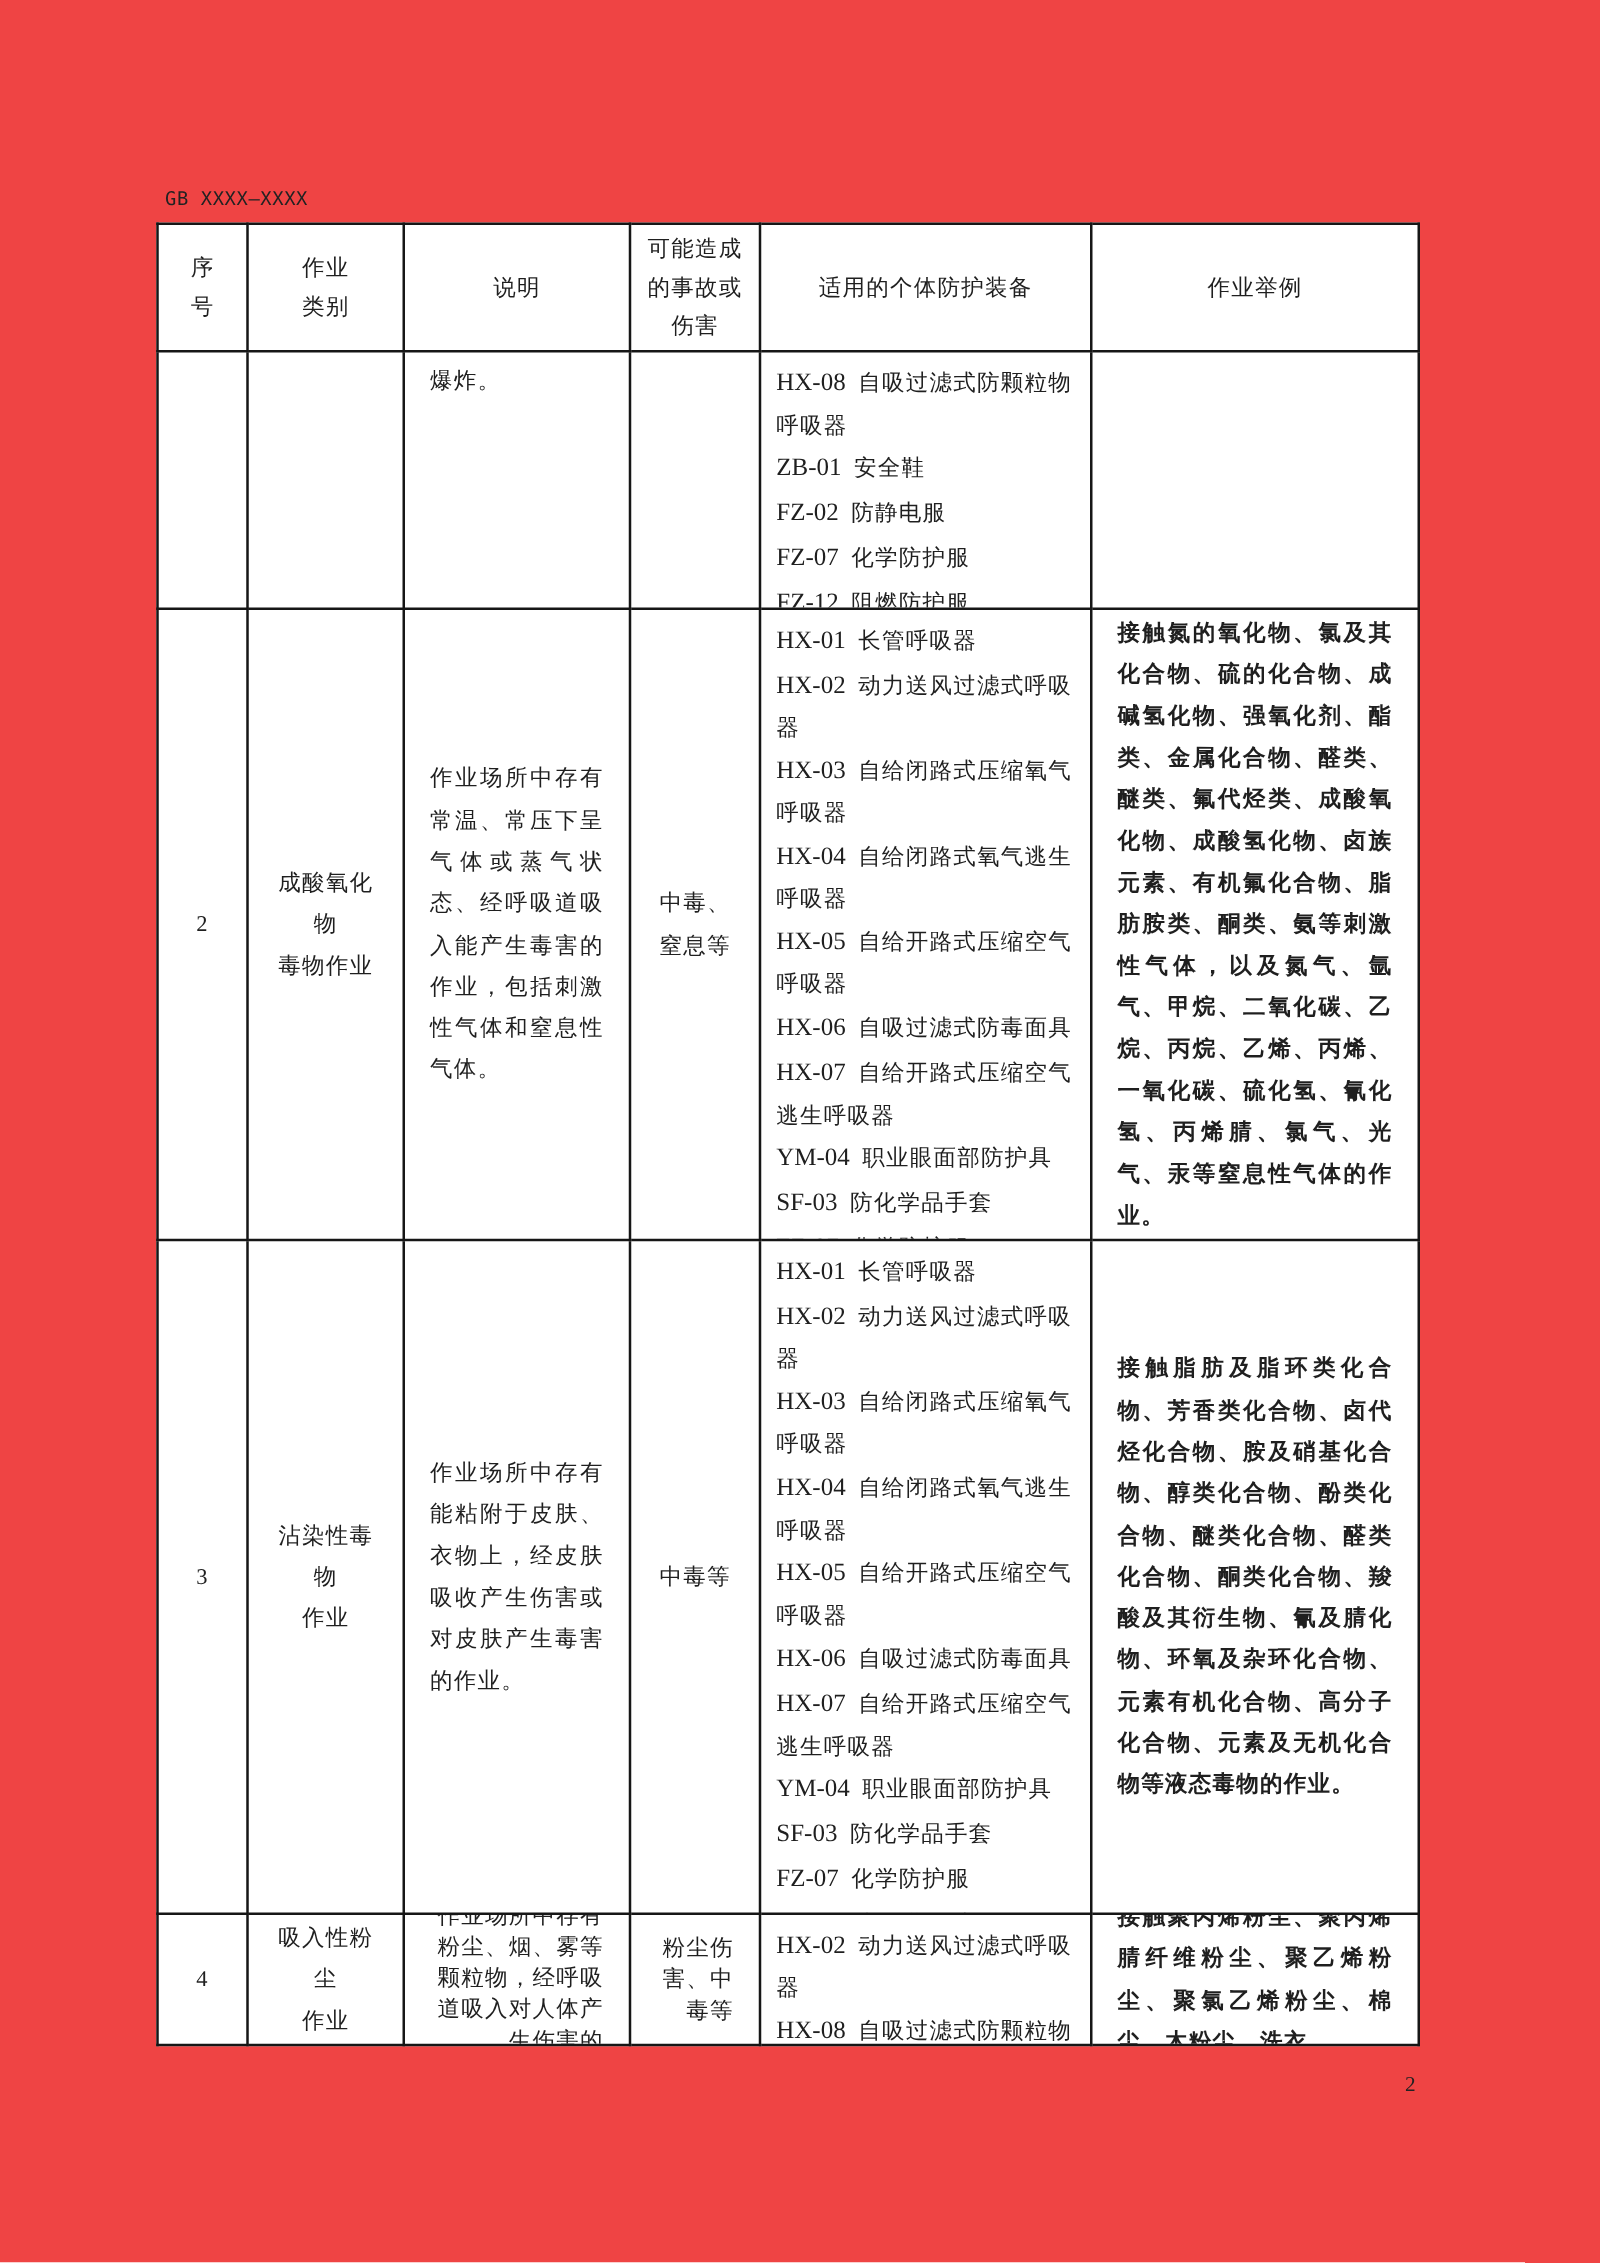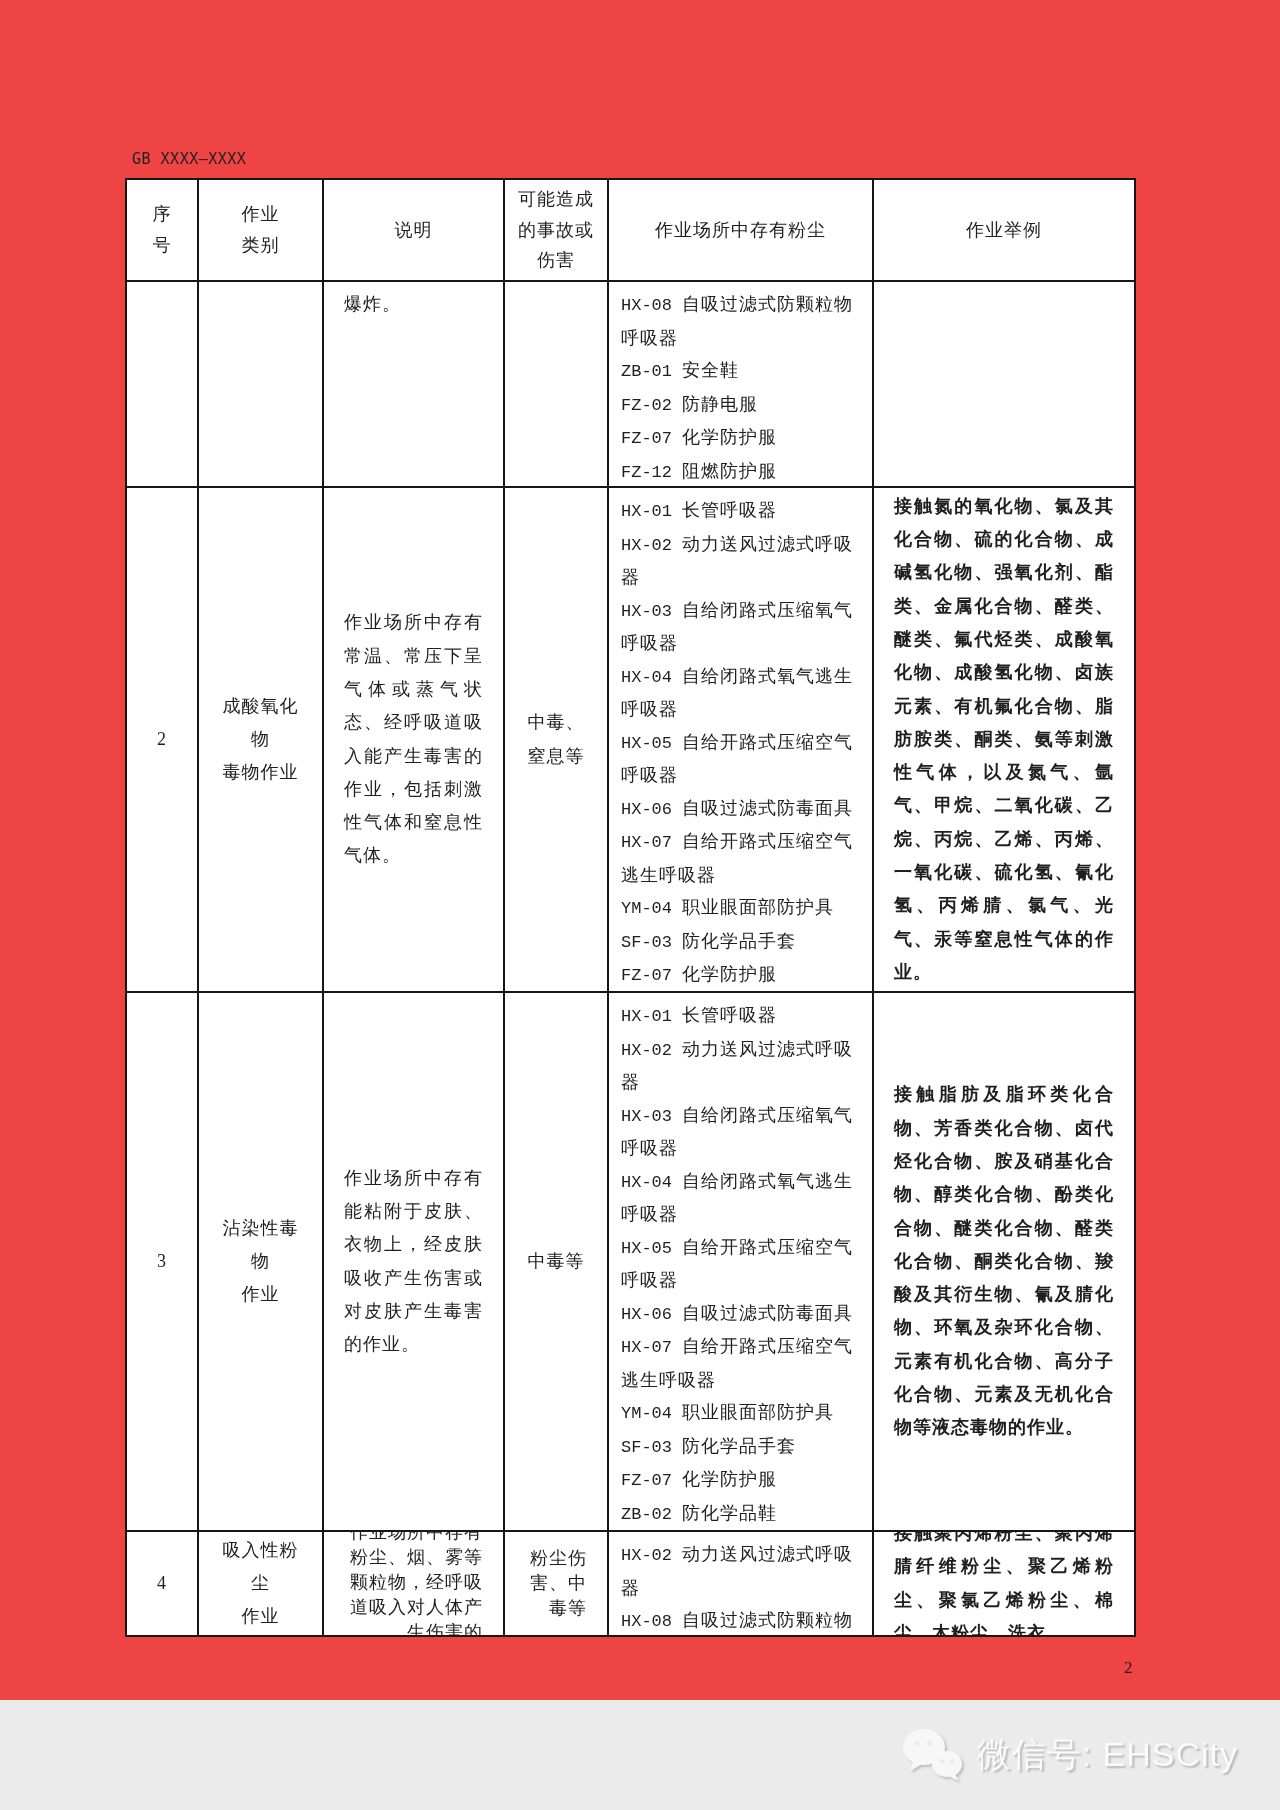--- a/index.html
+++ b/index.html
@@ -53,22 +53,22 @@
   td.c-haz .txt{text-align:center;}
   td.c-ex  .txt{text-align:justify;font-weight:bold;}
   tr.tight td.c-desc .txt,
   tr.tight td.c-haz .txt{line-height:1.4;text-align:right;}
   tr.tight td.c-desc .cw{padding-top:4px;}
   .ppe-item{
     font-size:18px;line-height:1.8;letter-spacing:1px;
     text-align:left;
   }
   .ppe-item .code{
-    font-family:Liberation Mono, monospace;
-    font-size:17px;letter-spacing:0;
+    font-family:Liberation Serif, serif;
+    font-size:20px;letter-spacing:0;
     margin-right:10px;
   }
   .page-num{
     position:absolute;left:1124px;top:1658px;
     font-size:17px;color:#222;
   }
   .watermark-bar{
     position:absolute;left:0;bottom:0;
     width:1280px;height:110px;
     background:#ebebeb;
@@ -102,21 +102,21 @@
     <thead>
       <tr>
         <th>序
 号</th>
         <th>作业
 类别</th>
         <th>说明</th>
         <th>可能造成
 的事故或
 伤害</th>
-        <th>作业场所中存有粉尘</th>
+        <th>适用的个体防护装备</th>
         <th>作业举例</th>
       </tr>
     </thead>
     <tbody>
         <tr class="r0 top" style="--rh: 204px;">
           <td class="c-no">
             <div class="cw">
               <div class="txt"></div>
             </div>
           </td>
@@ -267,29 +267,14 @@
             <div class="cw">
               <div class="txt">接触聚丙烯粉尘、聚丙烯腈纤维粉尘、聚乙烯粉尘、聚氯乙烯粉尘、棉尘、木粉尘、洗衣</div>
             </div>
           </td>
         </tr>
       </tbody>
   </table>
 
   <div class="page-num">2</div>
 
-  <div class="watermark-bar">
-    <svg class="wm-icon" width="64" height="56" viewBox="0 0 64 56">
-      <g fill="#f7f7f7">
-        <ellipse cx="23" cy="20" rx="21" ry="18"></ellipse>
-        <polygon points="12,34 9,44 21,37"></polygon>
-        <ellipse cx="46" cy="37" rx="15" ry="13"></ellipse>
-        <polygon points="54,47 58,54 49,50"></polygon>
-      </g>
-      <circle cx="16" cy="16" r="2.6" fill="#ebebeb"></circle>
-      <circle cx="29" cy="16" r="2.6" fill="#ebebeb"></circle>
-      <circle cx="41" cy="34" r="2.2" fill="#ebebeb"></circle>
-      <circle cx="51" cy="34" r="2.2" fill="#ebebeb"></circle>
-    </svg>
-    <span class="wm-text">微信号: EHSCity</span>
-  </div>
 
 </div>
 
 </body></html>

